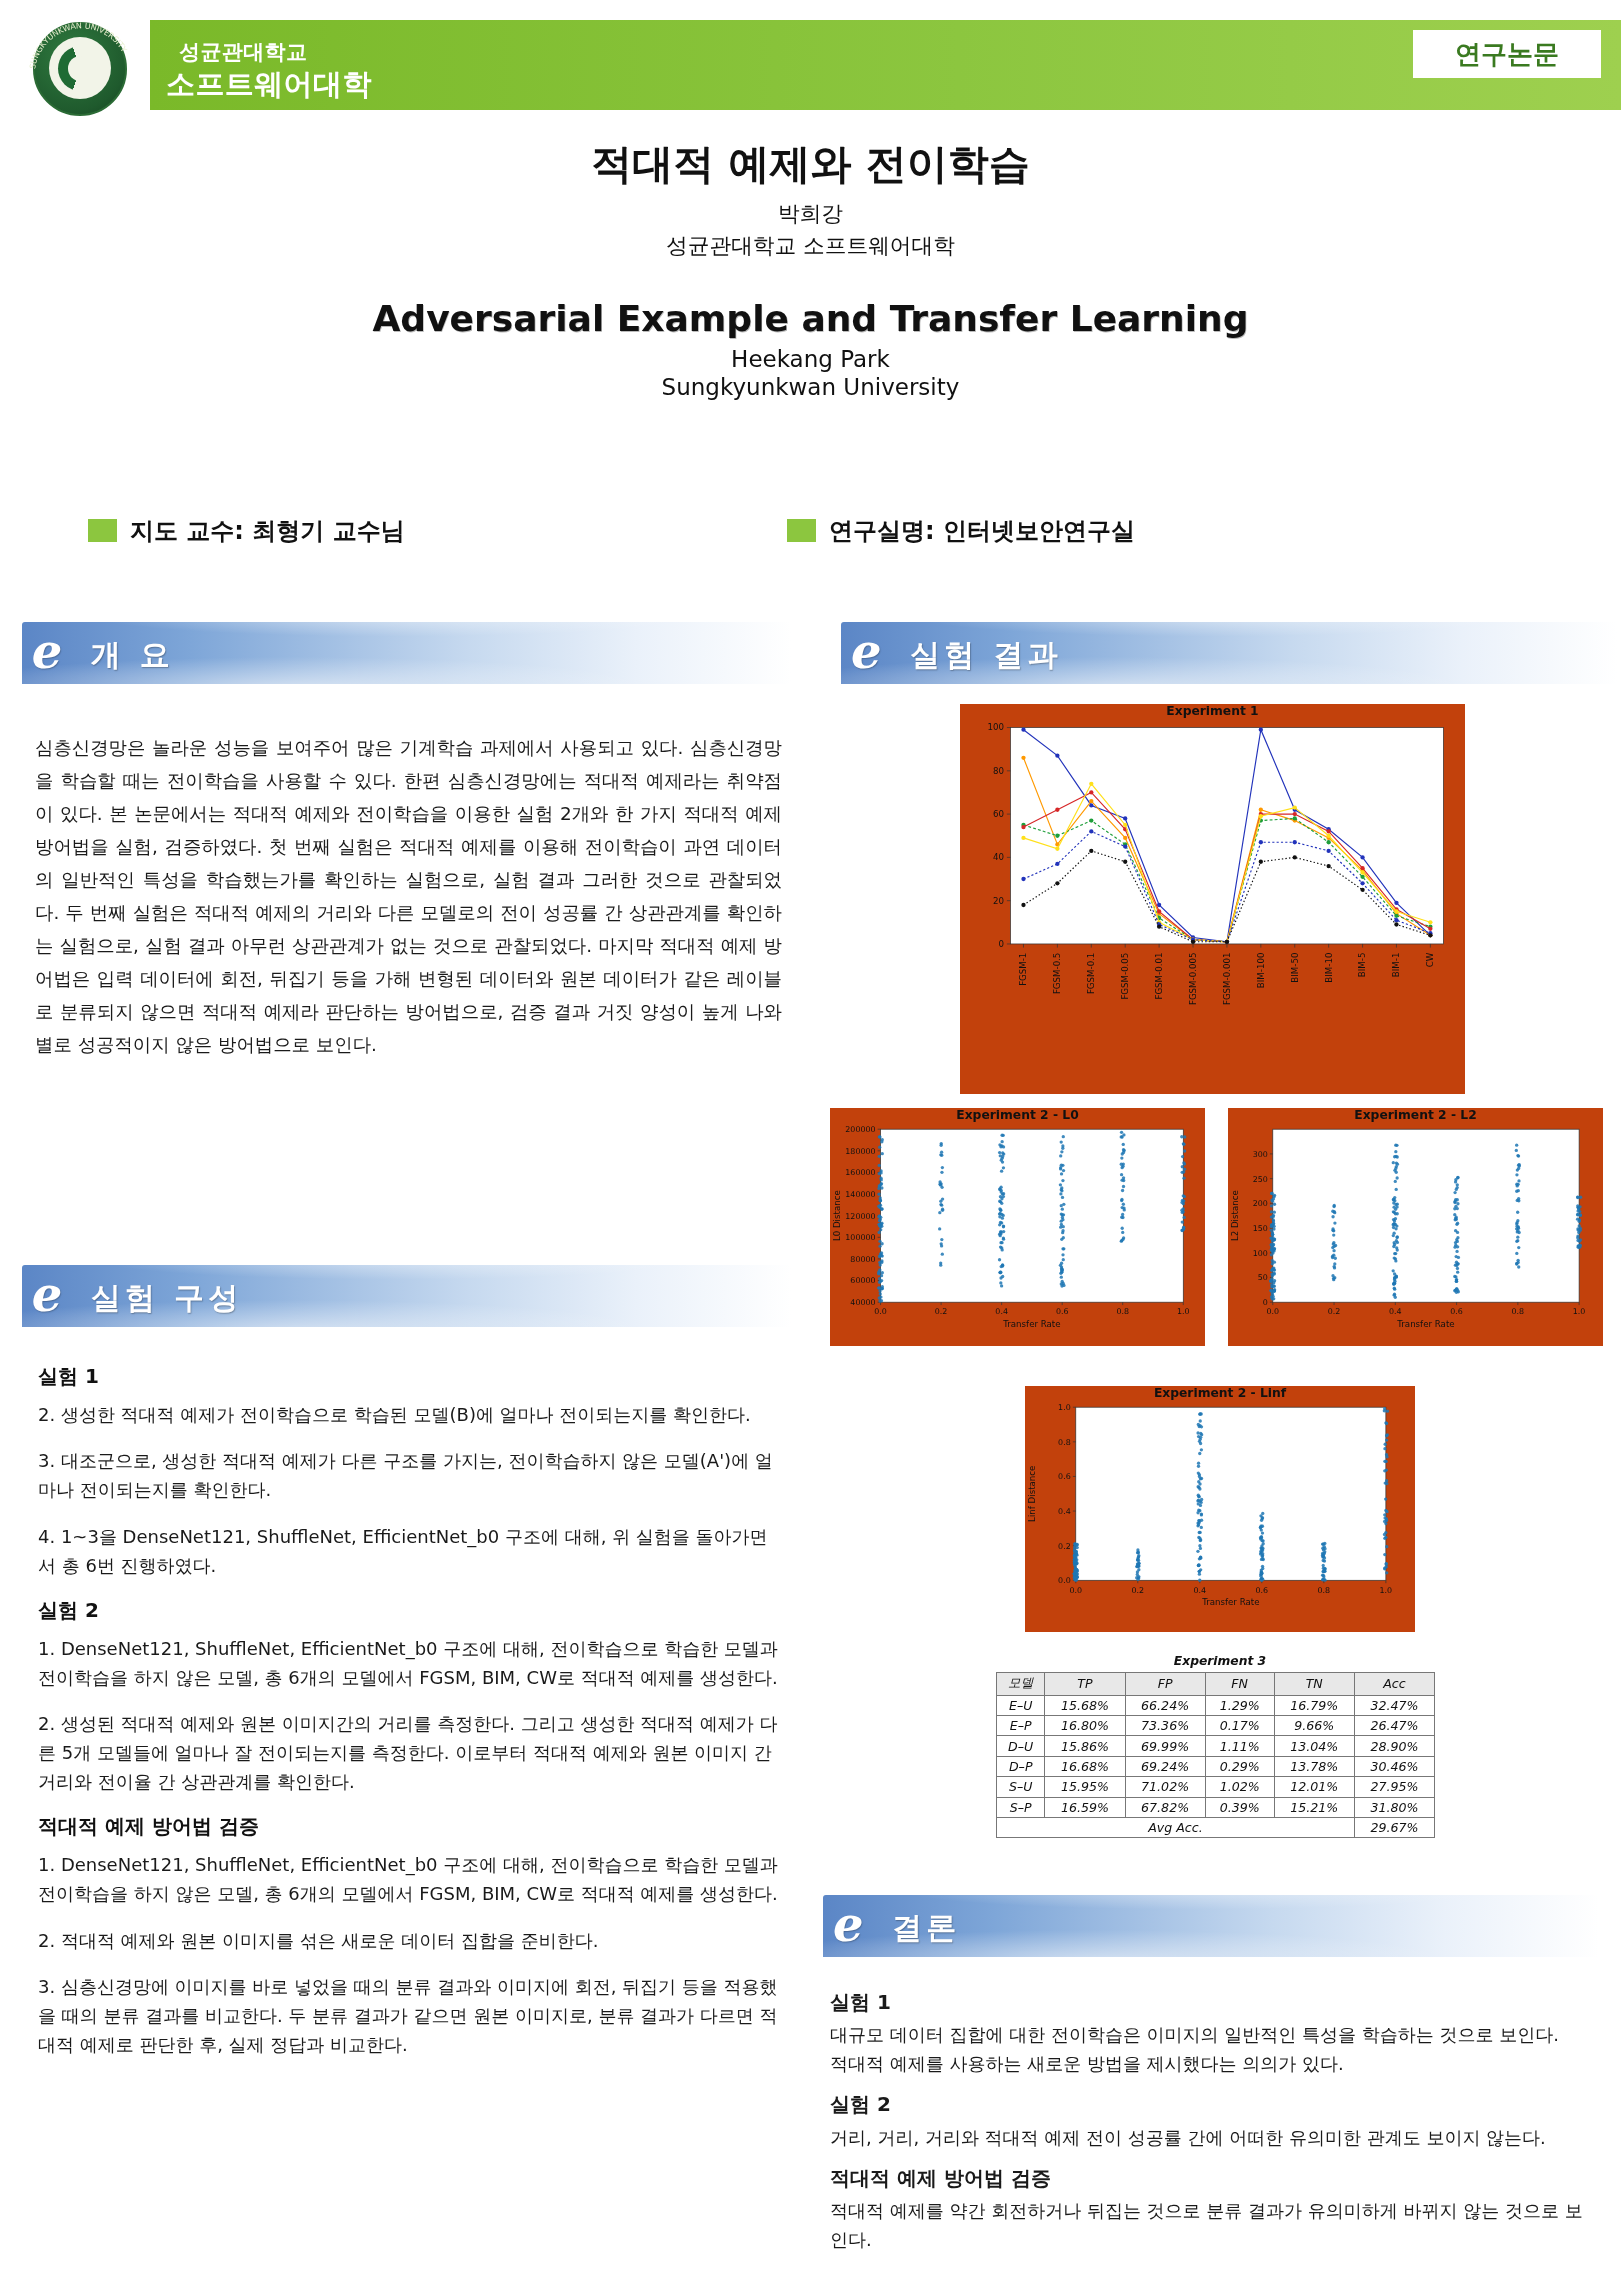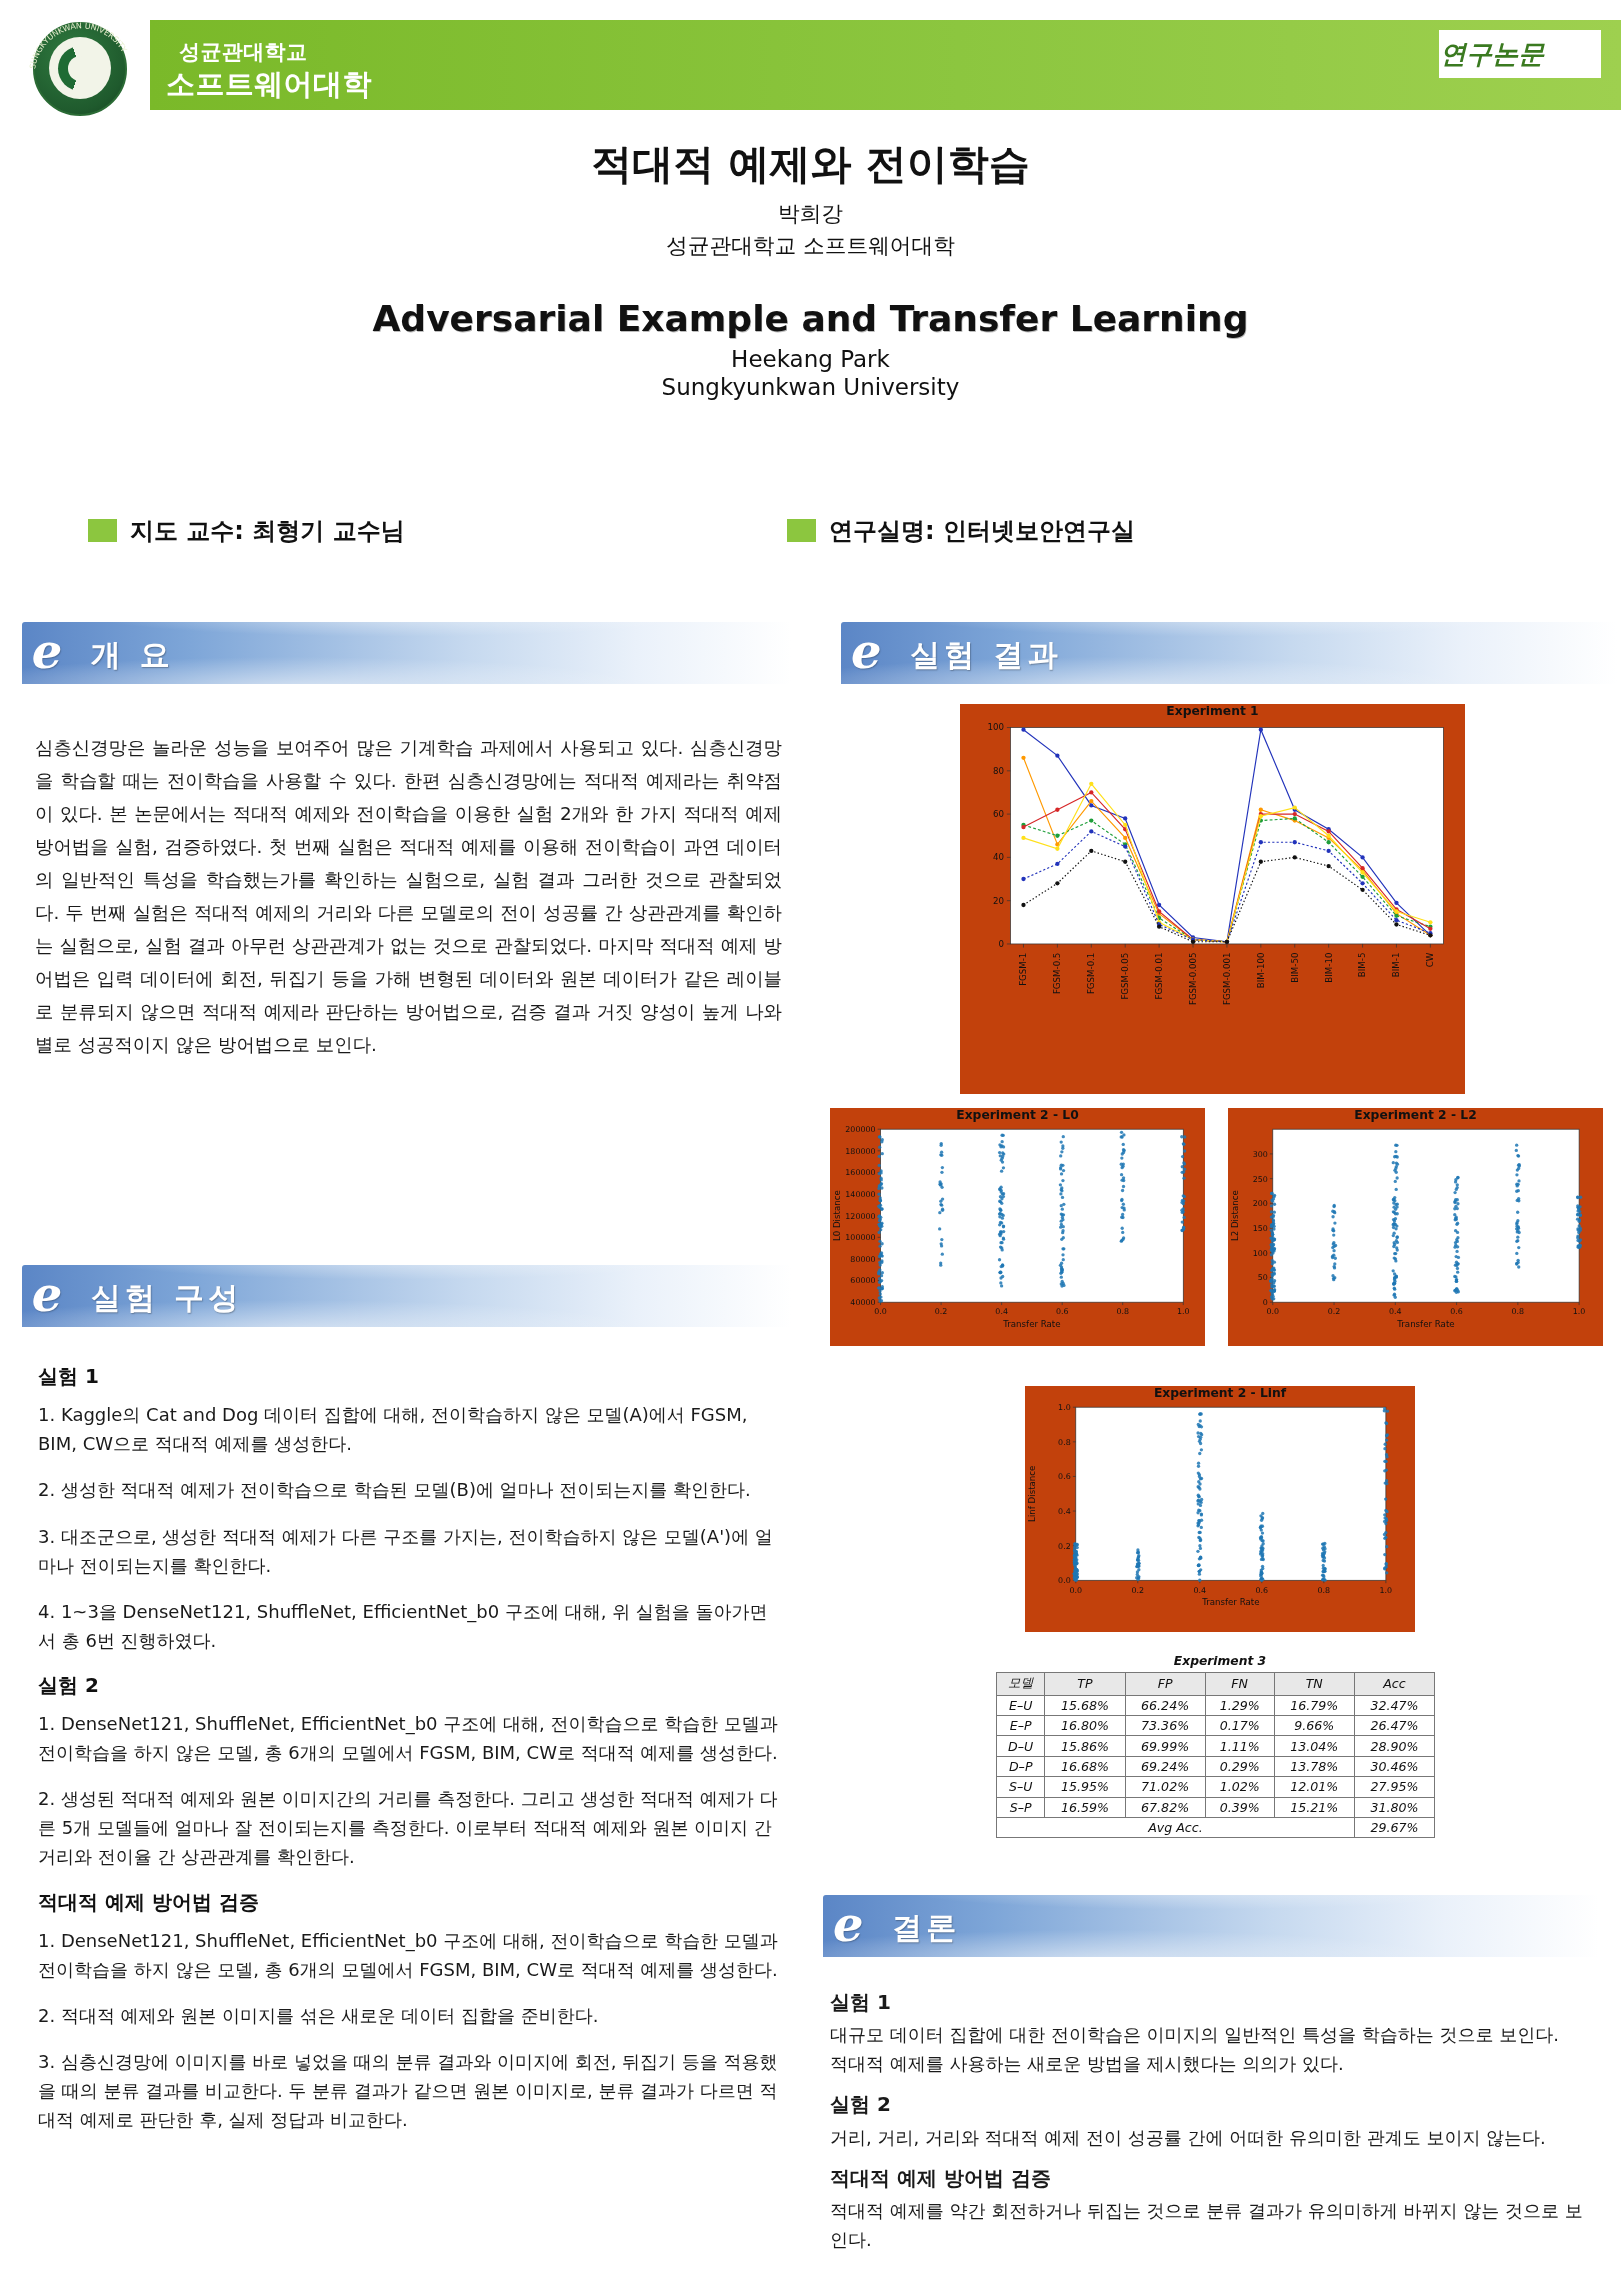--- a/index.html
+++ b/index.html
@@ -48,23 +48,23 @@
     position:absolute; left:179px; top:38px;
     font-size:21px; font-weight:bold; color:#ffffff;
     letter-spacing:0.4px;
   }
   .univ-line2 {
     position:absolute; left:166px; top:65px;
     font-size:29px; font-weight:bold; color:#ffffff;
     letter-spacing:0.4px;
   }
   .paper-type-box {
-    position:absolute; right:20px; top:30px; width:162px; height:48px;
+    position:absolute; right:20px; top:30px; width:188px; height:48px;
     background:#ffffff; border:1.4px solid #ffffff;
-    display:flex; align-items:center; font-style:italic;
+    display:flex; align-items:center; justify-content:center;
   }
   .paper-type-box span {
     font-size:26px; font-weight:bold; color:#3a7a20;
   }
 
   
   .title-block { position:absolute; left:0; top:137px; width:1621px; text-align:center; }
   .title-ko { font-size:41px; font-weight:bold; color:#111; margin-bottom:7.2px; }
   .author-ko { font-size:21.7px; color:#111; margin-bottom:2.9px; }
   .affil-ko { font-size:21.7px; color:#111; }
@@ -200,21 +200,20 @@
 
 <div class="body-text" style="left:35px; top:731px; width:747px;">심층신경망은 놀라운 성능을 보여주어 많은 기계학습 과제에서 사용되고 있다. 심층신경망을 학습할 때는 전이학습을 사용할 수 있다. 한편 심층신경망에는 적대적 예제라는 취약점이 있다. 본 논문에서는 적대적 예제와 전이학습을 이용한 실험 2개와 한 가지 적대적 예제 방어법을 실험, 검증하였다. 첫 번째 실험은 적대적 예제를 이용해 전이학습이 과연 데이터의 일반적인 특성을 학습했는가를 확인하는 실험으로, 실험 결과 그러한 것으로 관찰되었다. 두 번째 실험은 적대적 예제의 거리와 다른 모델로의 전이 성공률 간 상관관계를 확인하는 실험으로, 실험 결과 아무런 상관관계가 없는 것으로 관찰되었다. 마지막 적대적 예제 방어법은 입력 데이터에 회전, 뒤집기 등을 가해 변형된 데이터와 원본 데이터가 같은 레이블로 분류되지 않으면 적대적 예제라 판단하는 방어법으로, 검증 결과 거짓 양성이 높게 나와 별로 성공적이지 않은 방어법으로 보인다.</div>
 
 <div class="section-head" style="left:21.7px; top:1265px; width:769px;">
   <span class="e-badge">e</span>
   <span class="sec-title">실험 구성</span>
 </div>
 
 <div style="position:absolute; left:38px; top:1363px; width:744px;">
   <div class="sub-head">실험 1</div>
-  <p class="para">1. Kaggle의 Cat and Dog 데이터 집합에 대해, 전이학습하지 않은 모델(A)에서 FGSM, BIM, CW으로 적대적 예제를 생성한다.</p>
   <p class="para">2. 생성한 적대적 예제가 전이학습으로 학습된 모델(B)에 얼마나 전이되는지를 확인한다.</p>
   <p class="para">3. 대조군으로, 생성한 적대적 예제가 다른 구조를 가지는, 전이학습하지 않은 모델(A')에 얼마나 전이되는지를 확인한다.</p>
   <p class="para">4. 1~3을 DenseNet121, ShuffleNet, EfficientNet_b0 구조에 대해, 위 실험을 돌아가면서 총 6번 진행하였다.</p>
 
   <div class="sub-head" style="margin-top:2.9px;">실험 2</div>
   <p class="para">1. DenseNet121, ShuffleNet, EfficientNet_b0 구조에 대해, 전이학습으로 학습한 모델과 전이학습을 하지 않은 모델, 총 6개의 모델에서 FGSM, BIM, CW로 적대적 예제를 생성한다.</p>
   <p class="para">2. 생성된 적대적 예제와 원본 이미지간의 거리를 측정한다. 그리고 생성한 적대적 예제가 다른 5개 모델들에 얼마나 잘 전이되는지를 측정한다. 이로부터 적대적 예제와 원본 이미지 간 거리와 전이율 간 상관관계를 확인한다.</p>
 
   <div class="sub-head" style="margin-top:2.9px;">적대적 예제 방어법 검증</div>
   <p class="para">1. DenseNet121, ShuffleNet, EfficientNet_b0 구조에 대해, 전이학습으로 학습한 모델과 전이학습을 하지 않은 모델, 총 6개의 모델에서 FGSM, BIM, CW로 적대적 예제를 생성한다.</p>

